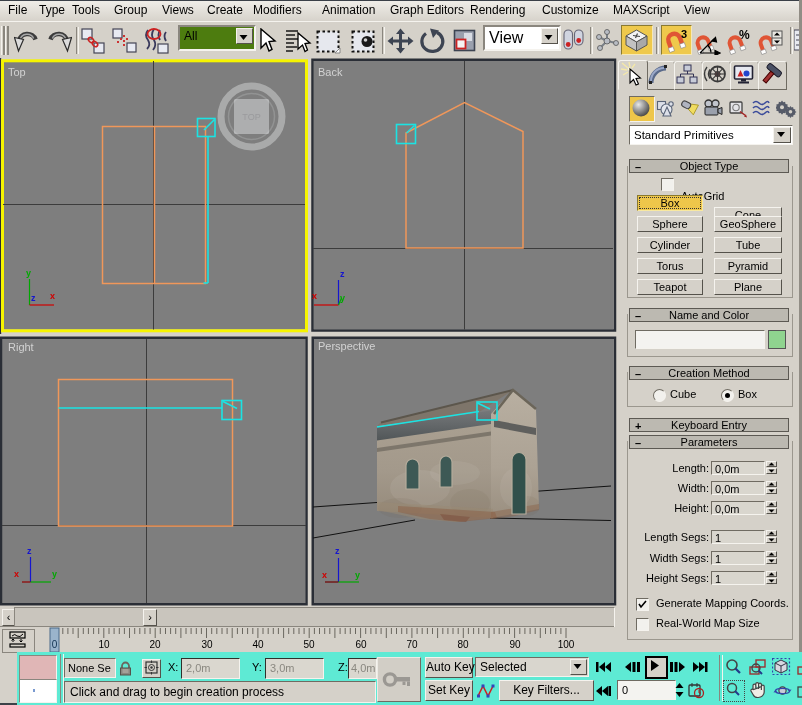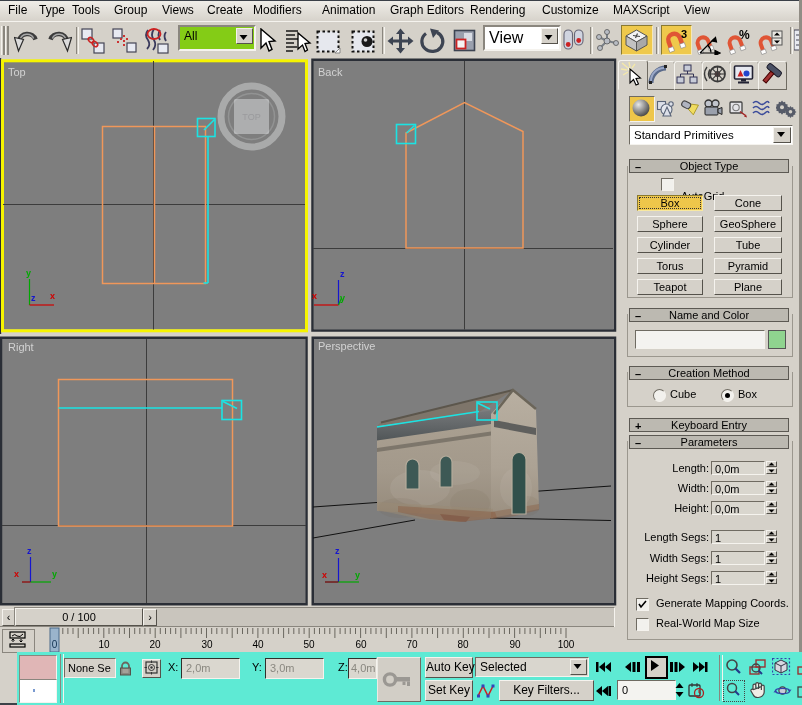--- a/index.html
+++ b/index.html
@@ -73,21 +73,21 @@
 <svg class="ab" style="left:141px;top:4px" width="31" height="30">
         <g fill="none" stroke="#39395c" stroke-width="1.8">
           <path d="M7,4 q-4,5 0,10 q3,5 -1,9"></path>
           <path d="M13,3 q-4,6 0,11 q3,5 -1,10"></path>
           <path d="M19,4 q-3,5 0,10"></path>
           <path d="M25,6 q-3,4 0,9"></path>
         </g>
         <ellipse cx="13" cy="8" rx="6.5" ry="5" fill="none" stroke="#cc2222" stroke-width="1.8"></ellipse>
         <rect x="17" y="18" width="10" height="9" fill="#e8eaf2" stroke="#445" stroke-width="1.2"></rect>
       </svg>
-<div class="ab" style="left:178px;top:3px;width:74px;height:22px;border:2px solid;border-color:#8a867e #f5f3ee #f5f3ee #8a867e;background:#84cc16;">
+<div class="ab" style="left:178px;top:3px;width:74px;height:22px;border:2px solid;border-color:#8a867e #f5f3ee #f5f3ee #8a867e;background:#4d7c0f;">
 <span class="ab" style="left:4px;top:2px;font-size:12px;">All</span>
 <div class="ab" style="right:1px;top:1px;width:15px;height:14px;background:#d5d1c9;border:1px solid;border-color:#f5f3ee #55524b #55524b #f5f3ee;"><svg width="13" height="12">
             <polygon points="2.5,4 10.5,4 6.5,9" fill="#000"></polygon>
           </svg></div>
 </div>
 <svg class="ab" style="left:258px;top:6px" width="20" height="26">
         <polygon points="3,1 3,20 8,15 11,23 14,21.5 11,13.5 17,13" fill="#fff" stroke="#000" stroke-width="1.4"></polygon>
       </svg>
 <svg class="ab" style="left:284px;top:6px" width="28" height="26">
         <g stroke="#222" stroke-width="1.6">
@@ -489,21 +489,21 @@
 <div class="ab" style="right:1px;top:1px;width:16px;height:14px;background:#d5d1c9;border:1px solid;border-color:#f5f3ee #55524b #55524b #f5f3ee;"><svg width="14" height="12">
             <polygon points="3,4 11,4 7,9" fill="#000"></polygon>
           </svg></div>
 </div>
 
 <div class="ab" style="left:13px;top:108px;width:164px;height:131px;border:1px solid #9b978e;border-top:none;"></div>
 <div class="ab hdr" style="left:15px;top:101px;width:158px;height:12px;line-height:12px;"><span class="minus">–</span>Object Type</div>
 <div class="ab sunken" style="left:47px;top:120px;width:11px;height:11px;background:#f2f1ed;"></div>
 <span class="ab lbl" style="left:67px;top:132px;">AutoGrid</span>
 <div class="ab" style="left:23px;top:137px;width:64px;height:14px;background:#eec64a;border:1px solid;border-color:#8a7a30 #f8e8a0 #f8e8a0 #8a7a30;outline:1px dotted #333;outline-offset:-3px;text-align:center;line-height:14px;">Box</div>
-<div class="ab btn" style="left:100px;top:137px;width:66px;height:14px;line-height:14px;">Cone</div>
+<div class="ab btn" style="left:100px;top:149px;width:66px;height:14px;line-height:14px;">Cone</div>
 <div class="ab btn" style="left:23px;top:158px;width:64px;height:14px;line-height:14px;">Sphere</div>
 <div class="ab btn" style="left:100px;top:158px;width:66px;height:14px;line-height:14px;">GeoSphere</div>
 <div class="ab btn" style="left:23px;top:179px;width:64px;height:14px;line-height:14px;">Cylinder</div>
 <div class="ab btn" style="left:100px;top:179px;width:66px;height:14px;line-height:14px;">Tube</div>
 <div class="ab btn" style="left:23px;top:200px;width:64px;height:14px;line-height:14px;">Torus</div>
 <div class="ab btn" style="left:100px;top:200px;width:66px;height:14px;line-height:14px;">Pyramid</div>
 <div class="ab btn" style="left:23px;top:221px;width:64px;height:14px;line-height:14px;">Teapot</div>
 <div class="ab btn" style="left:100px;top:221px;width:66px;height:14px;line-height:14px;">Plane</div>
 
 <div class="ab" style="left:13px;top:256px;width:164px;height:42px;border:1px solid #9b978e;border-top:none;"></div>
@@ -590,21 +590,20 @@
 <span class="ab lbl" style="left:42px;top:539px;">Generate Mapping Coords.</span>
 <div class="ab sunken" style="left:22px;top:560px;width:11px;height:11px;background:#f2f1ed;"></div>
 <span class="ab lbl" style="left:42px;top:559px;">Real-World Map Size</span>
 </div>
 <div class="ab" style="left:799px;top:0;width:3px;height:705px;background:#918d85;"></div>
 <div class="ab" style="left:0;top:703px;width:802px;height:2px;background:#3c4248;"></div>
 
 <div id="tslider" class="ab" style="left:0;top:606px;width:614px;height:20px;background:#d5d1c9;">
 <div class="ab btn" style="left:2px;top:3px;width:11px;height:15px;font-size:11px;line-height:15px;">‹</div>
 <div class="ab" style="left:14px;top:1px;width:599px;height:18px;background:#c9c5bd;border:1px solid;border-color:#8a867e #f5f3ee #f5f3ee #8a867e;"></div>
-<div class="ab btn" style="left:15px;top:2px;width:126px;height:16px;font-size:11px;line-height:16px;background:#d5d1c9;">0 / 100</div>
 <div class="ab btn" style="left:143px;top:3px;width:12px;height:15px;font-size:11px;line-height:15px;">›</div>
 </div>
 
 <div id="trackbar" class="ab" style="left:0;top:626px;width:614px;height:26px;background:#d5d1c9;border-top:1px solid #8a867e;">
 <div class="ab" style="left:2px;top:2px;width:31px;height:22px;border:1px solid #8a867e;background:#d5d1c9;">
 <svg width="29" height="20">
           <g stroke="#000" fill="none">
             <rect x="7" y="2" width="15" height="6" stroke-width="1.2"></rect>
             <path d="M9,6 q3,-3 5,0 q3,2 6,-2" stroke-width="1"></path>
             <rect x="7" y="14" width="15" height="3" stroke-width="1.2"></rect>
@@ -770,20 +769,21 @@
 <div class="ab" style="left:360px;top:5px;width:42px;height:43px;background:#d2cec6;border:1px solid;border-color:#eceae4 #6f6b62 #6f6b62 #eceae4;"></div>
 <svg class="ab" style="left:365px;top:20px" width="31" height="16">
         <circle cx="8" cy="7.5" r="5.6" fill="none" stroke="#9b9893" stroke-width="3.4"></circle>
         <g fill="#9b9893">
           <rect x="13.5" y="5" width="14.5" height="4.5"></rect>
           <rect x="20.5" y="9.5" width="3" height="3.5"></rect>
           <rect x="25" y="9.5" width="3" height="4.5"></rect>
         </g>
       </svg>
 
+<div class="ab fld" style="left:47px;top:29px;width:305px;height:20px;line-height:20px;padding-left:5px;background:#d5d1c9;font-size:12px;">Click and drag to begin creation process</div>
 
 <div class="ab btn" style="left:408px;top:5px;width:46px;height:19px;line-height:19px;font-size:12px;">Auto Key</div>
 <div class="ab btn" style="left:408px;top:28px;width:46px;height:19px;line-height:19px;font-size:12px;">Set Key</div>
 <div class="ab sunken" style="left:458px;top:5px;width:112px;height:18px;background:#d9d6ce;">
 <span class="ab" style="left:4px;top:2px;font-size:12px;">Selected</span>
 <div class="ab" style="right:1px;top:1px;width:15px;height:14px;background:#d5d1c9;border:1px solid;border-color:#f5f3ee #55524b #55524b #f5f3ee;"><svg width="13" height="12">
             <polygon points="2.5,4 10.5,4 6.5,9" fill="#000"></polygon>
           </svg></div>
 </div>
 <svg class="ab" style="left:459px;top:29px" width="20" height="20">

